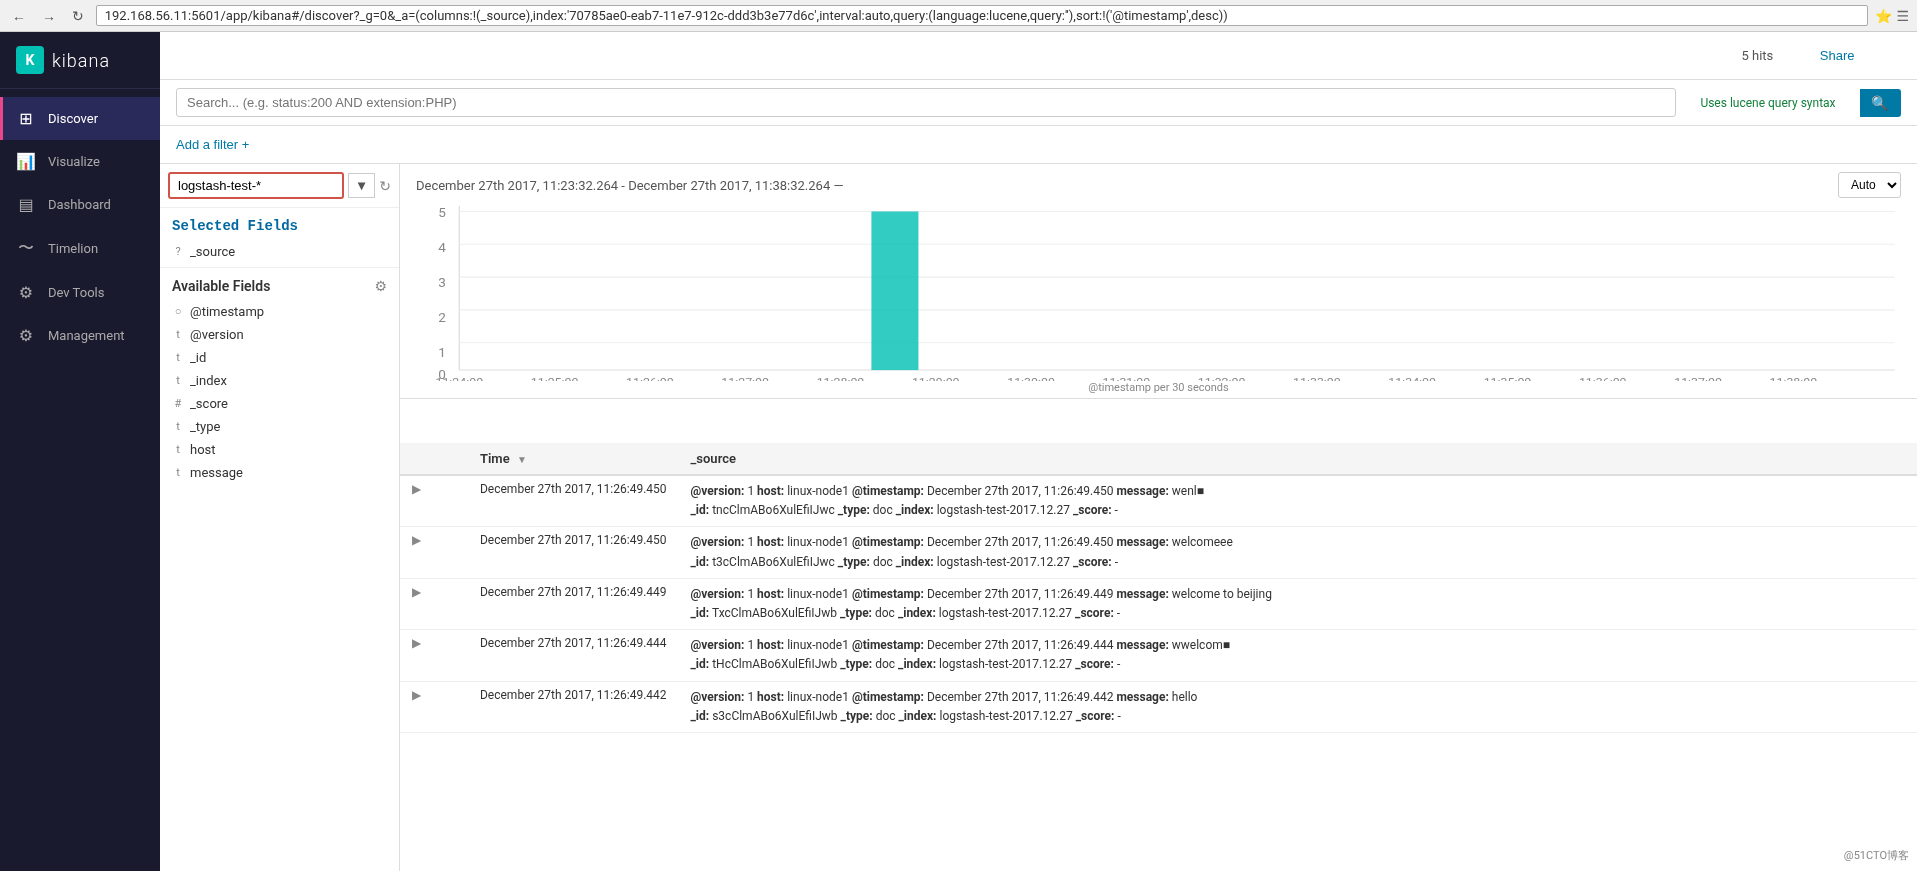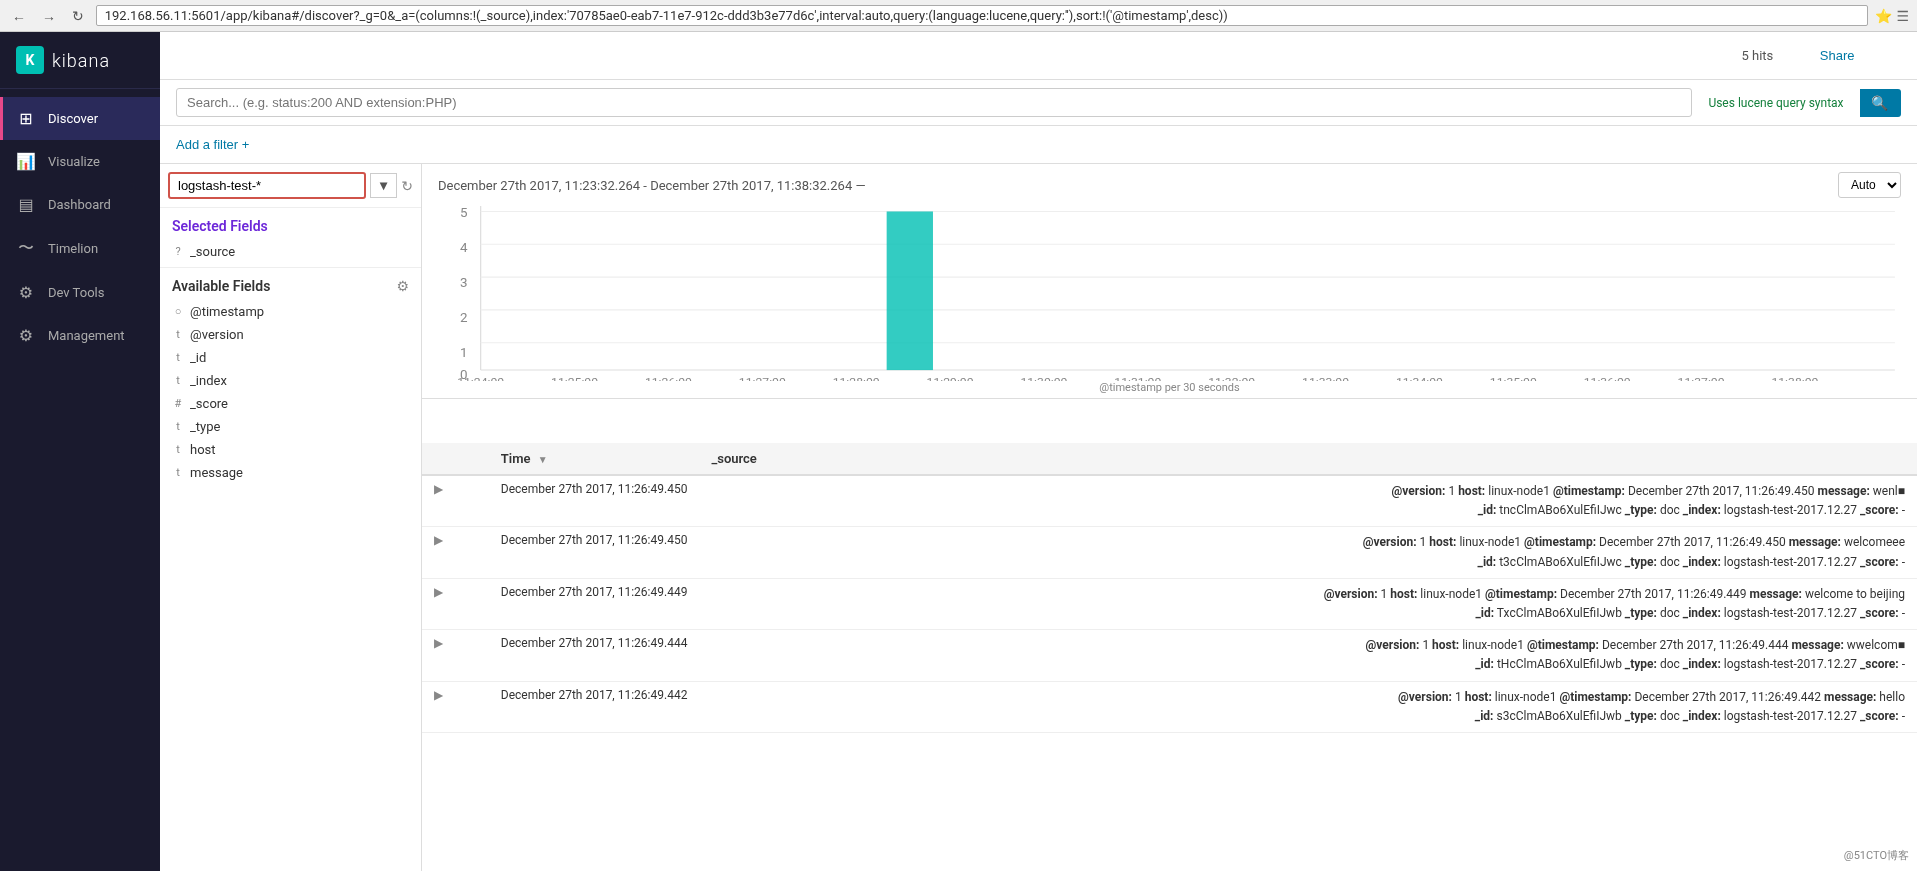--- a/index.html
+++ b/index.html
@@ -136,21 +136,21 @@
       gap: 6px;
     }
 
     
     .search-bar {
       background: white;
       border-bottom: 1px solid #ddd;
       padding: 8px 16px;
       display: flex;
       align-items: center;
-      gap: 16px;
+      gap: 24px;
       flex-shrink: 0;
     }
     .search-input {
       flex: 1;
       border: 1px solid #ccc;
       border-radius: 3px;
       padding: 6px 10px;
       font-size: 13px;
       color: #aaa;
       outline: none;
@@ -191,21 +191,21 @@
       display: flex;
       align-items: center;
       gap: 4px;
     }
 
     
     .content-area { display: flex; flex: 1; overflow: hidden; }
 
     
     .left-panel {
-      width: 262px;
+      width: 240px;
       background: white;
       border-right: 1px solid #ddd;
       display: flex;
       flex-direction: column;
       flex-shrink: 0;
       overflow: hidden;
     }
     .index-select-row {
       padding: 8px;
       border-bottom: 1px solid #eee;
@@ -235,21 +235,22 @@
       border: none;
       color: #888;
       cursor: pointer;
       font-size: 14px;
     }
     .fields-section { overflow-y: auto; flex: 1; }
     .fields-header {
       padding: 10px 12px 6px;
       font-size: 14px;
       font-weight: 600;
-      color: #6d28d9;
+      color: #0369a1;
+      font-family: Liberation Mono, monospace;
     }
     .field-item {
       display: flex;
       align-items: center;
       gap: 6px;
       padding: 4px 12px;
       cursor: pointer;
     }
     .field-type {
       font-size: 11px;
@@ -342,21 +343,21 @@
       border: none;
       cursor: pointer;
       color: #888;
       font-size: 12px;
       padding: 0;
     }
     .time-cell { white-space: nowrap; color: #333; font-size: 12px; width: 200px; }
     .source-cell { color: #333; font-size: 12px; line-height: 1.6; }
     .field-key { font-weight: bold; color: #333; }
     .field-val { color: #333; }
-    .row-line { display: block; text-align: right; }
+    .row-line { display: block; }
 
     
     .watermark {
       position: fixed;
       bottom: 8px;
       right: 8px;
       color: #888;
       font-size: 11px;
       z-index: 100;
     }

